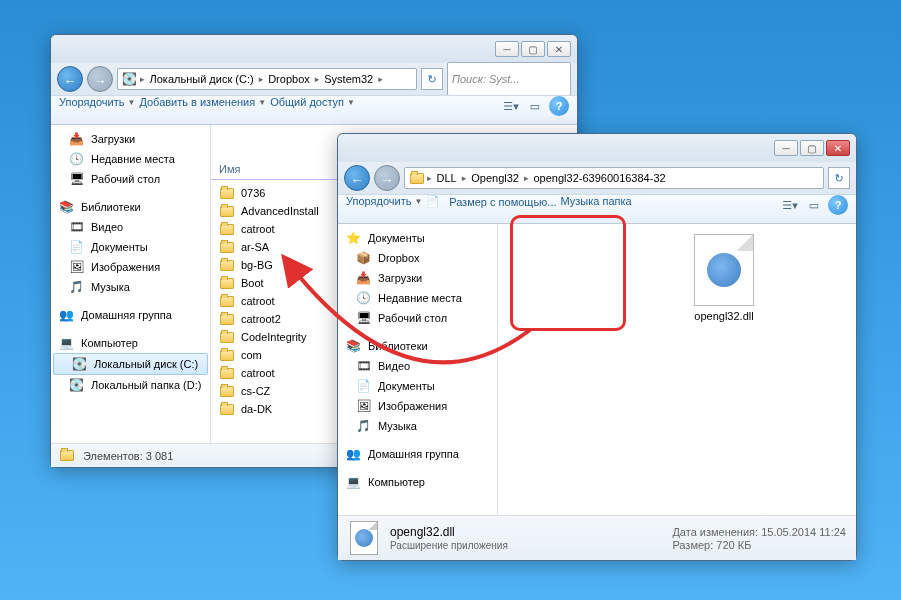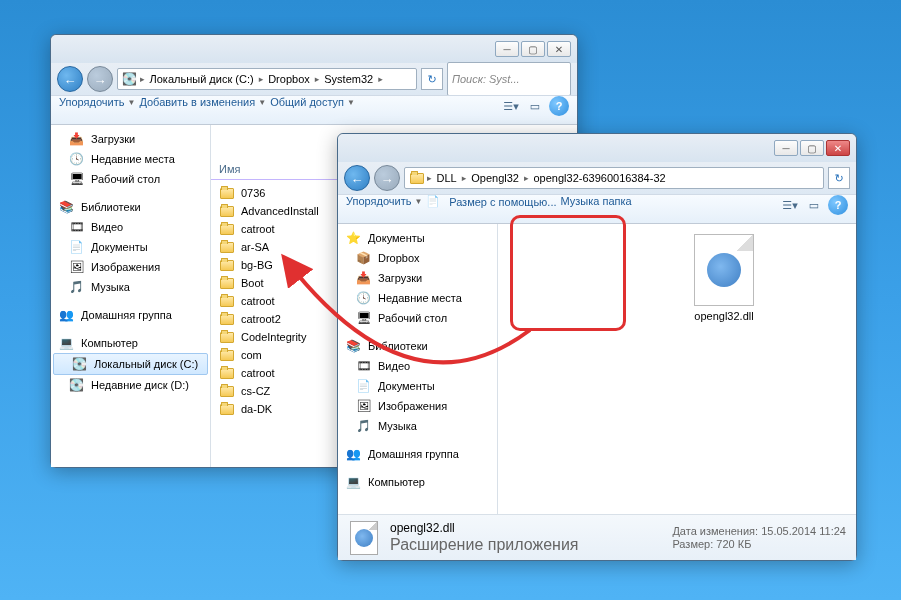--- a/index.html
+++ b/index.html
@@ -38,21 +38,21 @@
 .folder-ic{width:14px;height:11px;background:linear-gradient(180deg,#ffe9a8,#f5c955);border:1px solid #d4a830;border-radius:1px;position:relative;}
 .folder-ic:before{content:"";position:absolute;top:-3px;left:0;width:5px;height:3px;background:#f5d778;border:1px solid #d4a830;border-bottom:none;border-radius:1px 1px 0 0;}
 .status{height:24px;border-top:1px solid #d8e0e8;background:linear-gradient(180deg,#f4f8fc,#e8f0f8);display:flex;align-items:center;padding:0 8px;gap:8px;font-size:11px;color:#444;}
 .biglabel{border-top:1px solid #d8e0e8;background:linear-gradient(180deg,#f4f8fc,#e8f0f8);padding:6px 10px;display:flex;gap:10px;align-items:center;}
 .bigicon{width:32px;height:32px;display:flex;align-items:center;justify-content:center;}
 .file-page{width:28px;height:34px;background:#fff;border:1px solid #aaa;position:relative;display:flex;align-items:center;justify-content:center;}
 .file-page:after{content:"";position:absolute;top:0;right:0;width:8px;height:8px;background:linear-gradient(135deg,#fff 50%,#ccc 50%);}
 .gear{width:18px;height:18px;border-radius:50%;background:radial-gradient(circle at 40% 40%,#7fb8ef,#3f7fc4);position:relative;}
 .details-text{display:flex;flex-direction:column;gap:1px;}
 .details-text .fn{font-size:12px;}
-.details-text .sub{color:#666;font-size:16px;}
+.details-text .sub{color:#666;font-size:10px;}
 .details-meta{margin-left:auto;display:flex;flex-direction:column;align-items:flex-start;gap:1px;color:#666;font-size:10px;}
 .filebox{position:absolute;left:180px;top:10px;width:92px;text-align:center;cursor:pointer;}
 .filebox .bigfile{width:60px;height:72px;margin:0 auto 4px;background:#fff;border:1px solid #bbb;position:relative;display:flex;align-items:center;justify-content:center;}
 .filebox .bigfile:after{content:"";position:absolute;top:0;right:0;width:16px;height:16px;background:linear-gradient(135deg,#fff 50%,#ddd 50%);}
 .filebox .bigfile .biggear{width:34px;height:34px;border-radius:50%;background:radial-gradient(circle at 40% 40%,#7fb8ef,#3f7fc4);}
 .filebox .fname{font-size:11px;}
 .highlight{position:absolute;border:3px solid #e03030;border-radius:10px;pointer-events:none;z-index:100;}
 .hl1{left:510px;top:215px;width:116px;height:116px;}
 .arrow{position:absolute;z-index:99;pointer-events:none;}
 .sep{height:8px;}
@@ -144,21 +144,21 @@
       <div class="sitem top">
           <span class="sicon">💻</span>
           <span>Компьютер</span>
         </div>
       <div class="sitem sel">
           <span class="sicon">💽</span>
           <span>Локальный диск (C:)</span>
         </div>
       <div class="sitem">
           <span class="sicon">💽</span>
-          <span>Недавние диск (D:)</span>
+          <span>Локальный папка (D:)</span>
         </div>
     </div>
     <div class="content">
       <div class="colhdr">Имя</div>
       <div class="flist" id="flist1">
           <div class="fitem">
             <span class="ficon">
               <span class="folder-ic"></span>
             </span>
             <span>0736</span>
@@ -230,20 +230,26 @@
             <span>cs-CZ</span>
           </div>
           <div class="fitem">
             <span class="ficon">
               <span class="folder-ic"></span>
             </span>
             <span>da-DK</span>
           </div>
         </div>
     </div>
+  </div>
+  <div class="status">
+    <span class="sicon">
+        <span class="folder-ic"></span>
+      </span>
+    <span>Элементов: 3 081</span>
   </div>
 </div>
 
 <div class="window win2">
   <div class="titlebar">
     <div class="winbtn">─</div>
     <div class="winbtn">▢</div>
     <div class="winbtn close">✕</div>
   </div>
   <div class="navrow">

